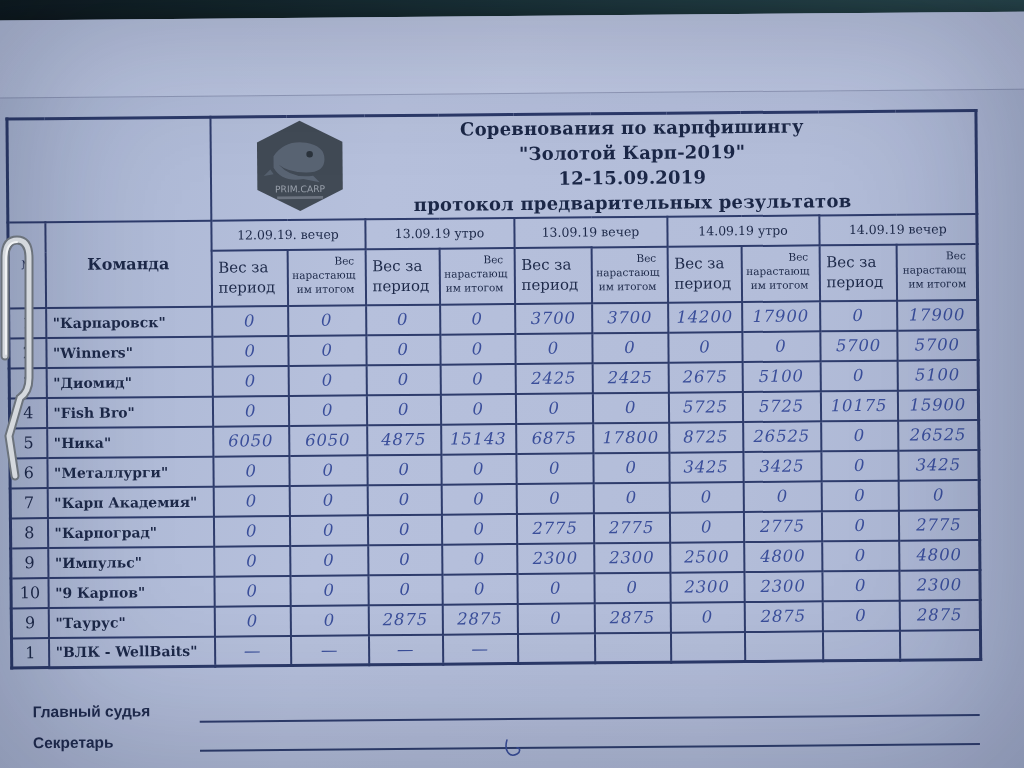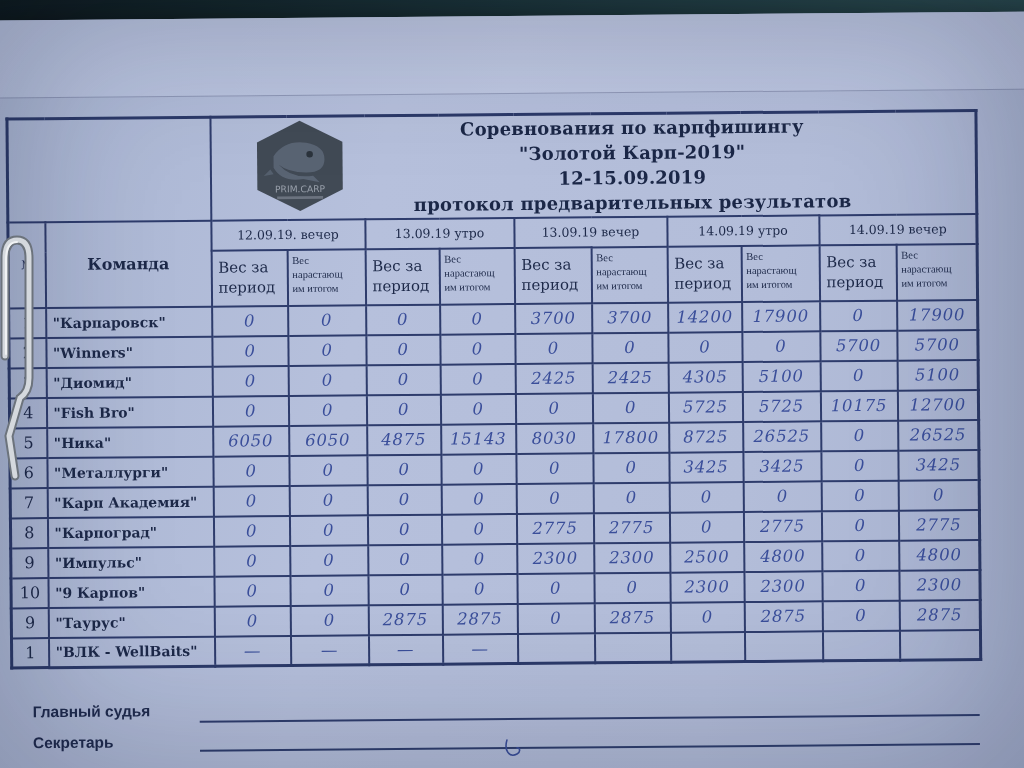--- a/index.html
+++ b/index.html
@@ -41,21 +41,21 @@
   .logo { margin-left: 34px; width: 104px; flex: 0 0 auto; text-align: right; }
   .title-text { flex: 1 1 auto; text-align: center; margin-right: 60px; }
   .title-text div { font-weight: bold; font-size: 18px; line-height: 25px; color: #1b2747; letter-spacing: 0.2px; }
 
   .hdr-row .cell { height: 30px; }
   .h-num { font-size: 12px; text-align: center; vertical-align: middle; color: #242f55; }
   .h-team { font-size: 16px; font-weight: bold; text-align: center; vertical-align: middle; }
   .h-date { font-size: 12.5px; text-align: center; vertical-align: middle; white-space: nowrap; }
   .sub-row .cell { height: 56px; }
   .h-period { font-size: 15px; text-align: left; vertical-align: middle; padding: 2px 12px 2px 6px; line-height: 1.3; }
-  .h-cum { font-size: 10.5px; text-align: left; vertical-align: top; padding: 3px 16px 2px 4px; line-height: 1.35; font-family: Liberation Serif, serif; }
+  .h-cum { font-size: 10.5px; text-align: right; vertical-align: top; padding: 3px 10px 2px 4px; line-height: 1.35; }
 
   tbody .cell { height: 30px; }
   .b-num { font-size: 16px; text-align: center; vertical-align: middle; }
   .b-team { font-size: 14px; font-weight: bold; text-align: left; vertical-align: middle; padding-left: 6px; white-space: nowrap; }
   .b-val {
     font-family: "DejaVu Serif", serif; font-style: italic;
     font-size: 16.5px; letter-spacing: 0.8px;
     color: #3a4e9a; text-align: center; vertical-align: middle; white-space: nowrap;
   }
 
@@ -176,47 +176,47 @@
           </tr>
           <tr>
             <td class="cell b-num">3</td>
             <td class="cell b-team">"Диомид"</td>
             <td class="cell b-val">0</td>
             <td class="cell b-val">0</td>
             <td class="cell b-val">0</td>
             <td class="cell b-val">0</td>
             <td class="cell b-val">2425</td>
             <td class="cell b-val">2425</td>
-            <td class="cell b-val">4305</td>
+            <td class="cell b-val">2675</td>
             <td class="cell b-val">5100</td>
             <td class="cell b-val">0</td>
             <td class="cell b-val">5100</td>
           </tr>
           <tr>
             <td class="cell b-num">4</td>
             <td class="cell b-team">"Fish Bro"</td>
             <td class="cell b-val">0</td>
             <td class="cell b-val">0</td>
             <td class="cell b-val">0</td>
             <td class="cell b-val">0</td>
             <td class="cell b-val">0</td>
             <td class="cell b-val">0</td>
             <td class="cell b-val">5725</td>
             <td class="cell b-val">5725</td>
             <td class="cell b-val">10175</td>
-            <td class="cell b-val">12700</td>
+            <td class="cell b-val">15900</td>
           </tr>
           <tr>
             <td class="cell b-num">5</td>
             <td class="cell b-team">"Ника"</td>
             <td class="cell b-val">6050</td>
             <td class="cell b-val">6050</td>
             <td class="cell b-val">4875</td>
             <td class="cell b-val">15143</td>
-            <td class="cell b-val">8030</td>
+            <td class="cell b-val">6875</td>
             <td class="cell b-val">17800</td>
             <td class="cell b-val">8725</td>
             <td class="cell b-val">26525</td>
             <td class="cell b-val">0</td>
             <td class="cell b-val">26525</td>
           </tr>
           <tr>
             <td class="cell b-num">6</td>
             <td class="cell b-team">"Металлурги"</td>
             <td class="cell b-val">0</td>

